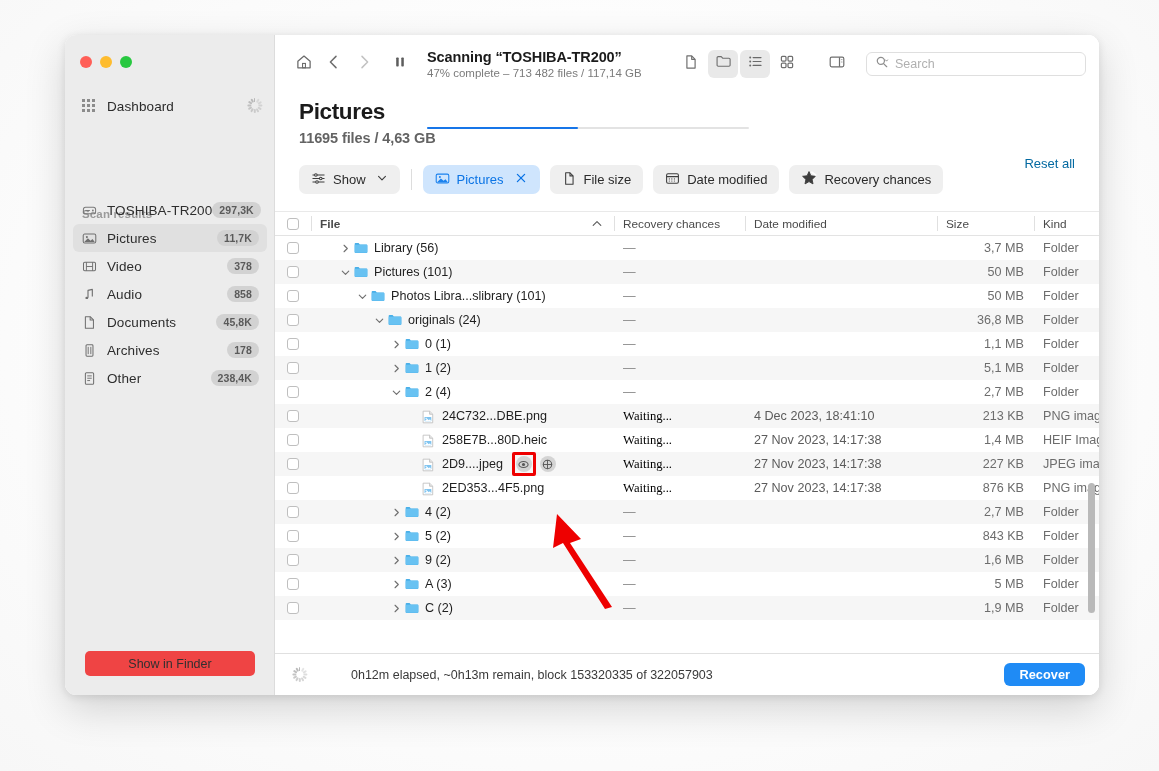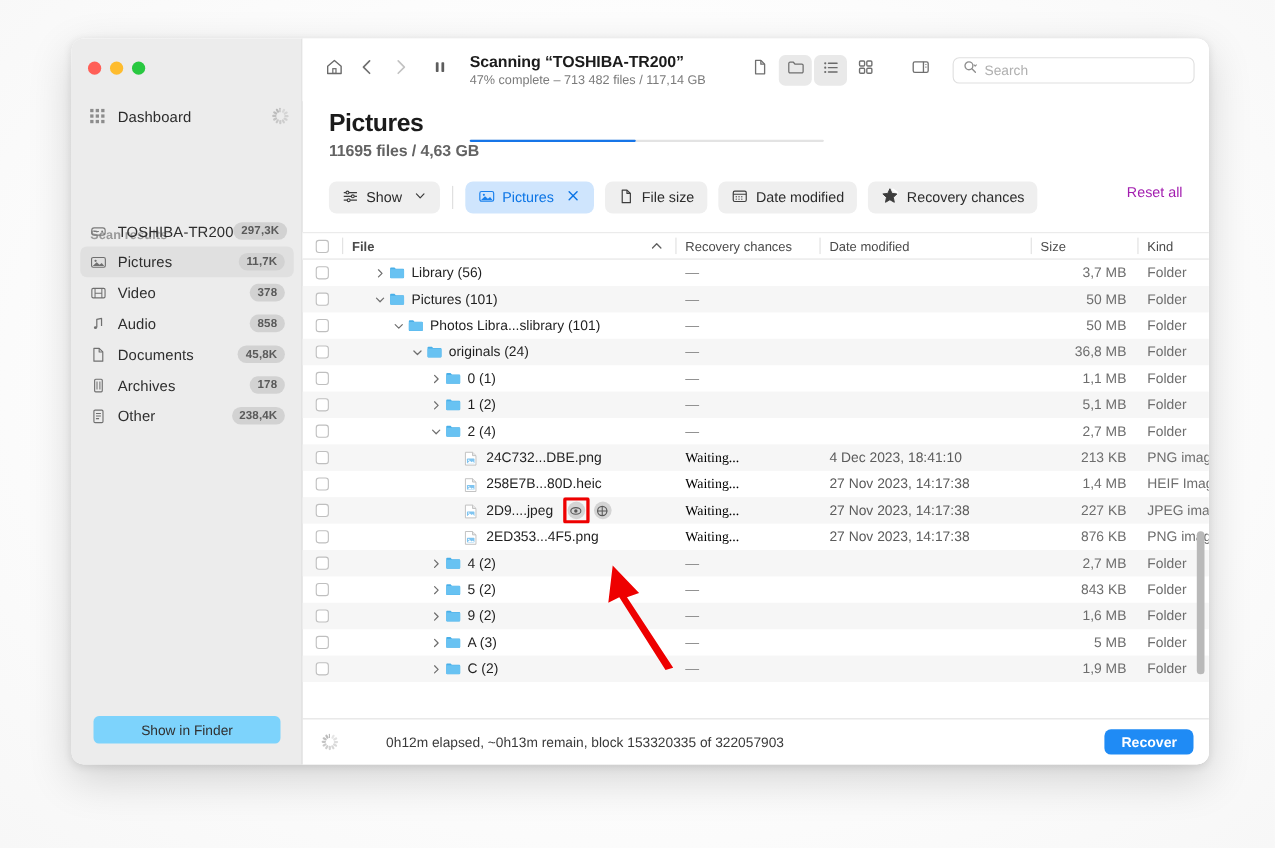--- a/index.html
+++ b/index.html
@@ -83,21 +83,21 @@
   .nav-badge {
     background: #d2d2d2; color: #5a5a5a;
     font-size: 10.5px; font-weight: 600;
     border-radius: 9px; padding: 2.5px 7px 3px; line-height: 1;
     letter-spacing: 0.1px;
   }
 
   .finder-btn {
     position: absolute; left: 20px; bottom: 19px;
     width: 170px; height: 25px;
-    background: #7dd3fc; border-radius: 5px;
+    background: #ef4444; border-radius: 5px;
     display: flex; align-items: center; justify-content: center;
     font-size: 12.5px; color: #303030;
     border: none; cursor: default;
   }
 
   
   .main { flex: 1; display: flex; flex-direction: column; background: #fff; min-width: 0; }
 
   
   .toolbar {
@@ -141,22 +141,22 @@
   .filters { display: flex; align-items: center; padding: 19px 0 0 24px; position: relative; }
   .chip {
     height: 29px; border-radius: 7px; background: #efefef;
     display: flex; align-items: center; gap: 7px; padding: 0 12px;
     font-size: 13px; color: #2b2b2b; white-space: nowrap;
   }
   .chip.sel { background: #cfe5fd; color: #0b74e5; }
   .chip-div { width: 1px; height: 21px; background: #dddddd; margin: 0 11px; }
   .chip + .chip { margin-left: 10px; }
   .reset {
-    position: absolute; right: 24px; top: 21px;
-    font-size: 13px; color: #a21caf;
+    position: absolute; right: 24px; top: 10px;
+    font-size: 13px; color: #0369a1;
   }
 
   
   .table-wrap { flex: 1; display: flex; flex-direction: column; margin-top: 17px; position: relative; min-height: 0;}
   .thead {
     display: flex; align-items: center; height: 25px;
     border-bottom: 1px solid #e3e3e3; border-top: 1px solid #e9e9e9;
     font-size: 11.8px; color: #4a4a4a; background: #fff;
   }
   .th { padding-left: 9px; position: relative; height: 100%; display: flex; align-items: center; }

